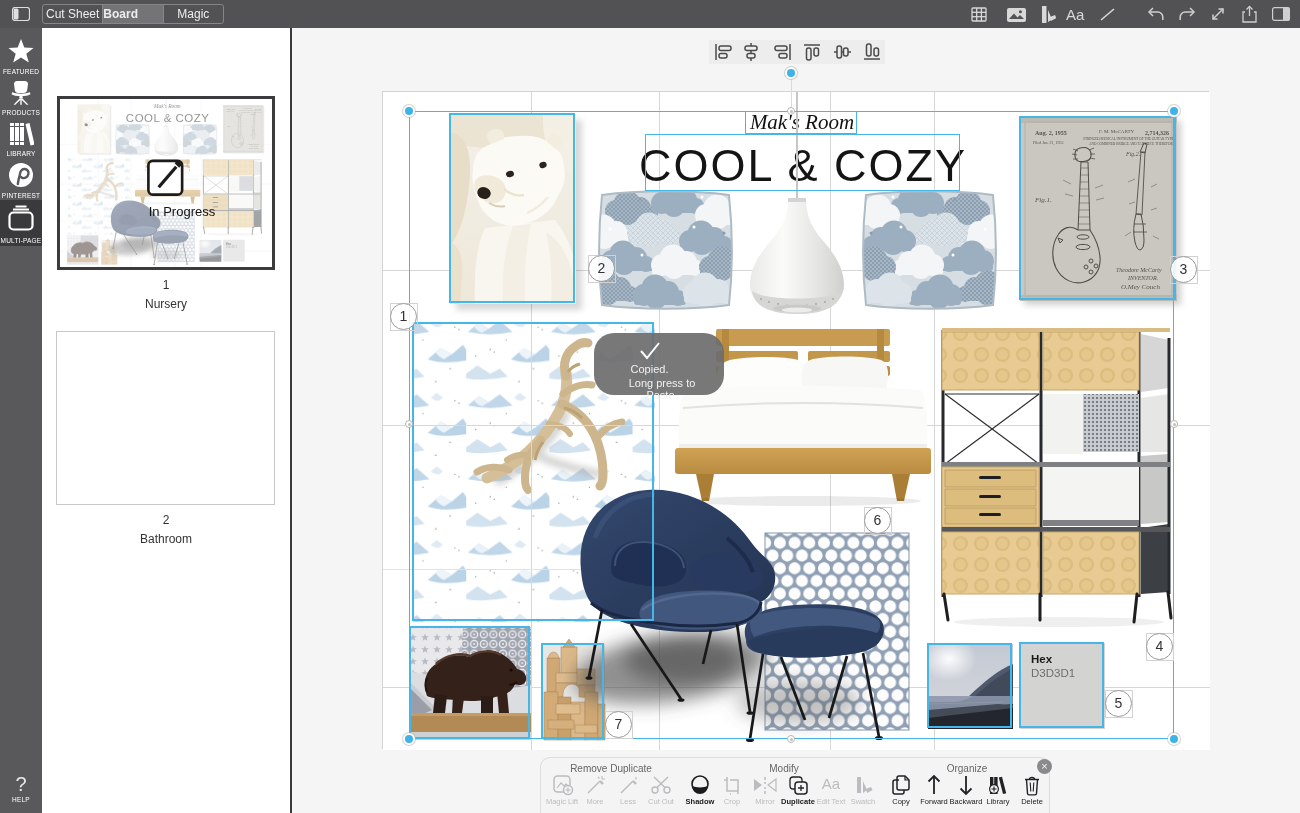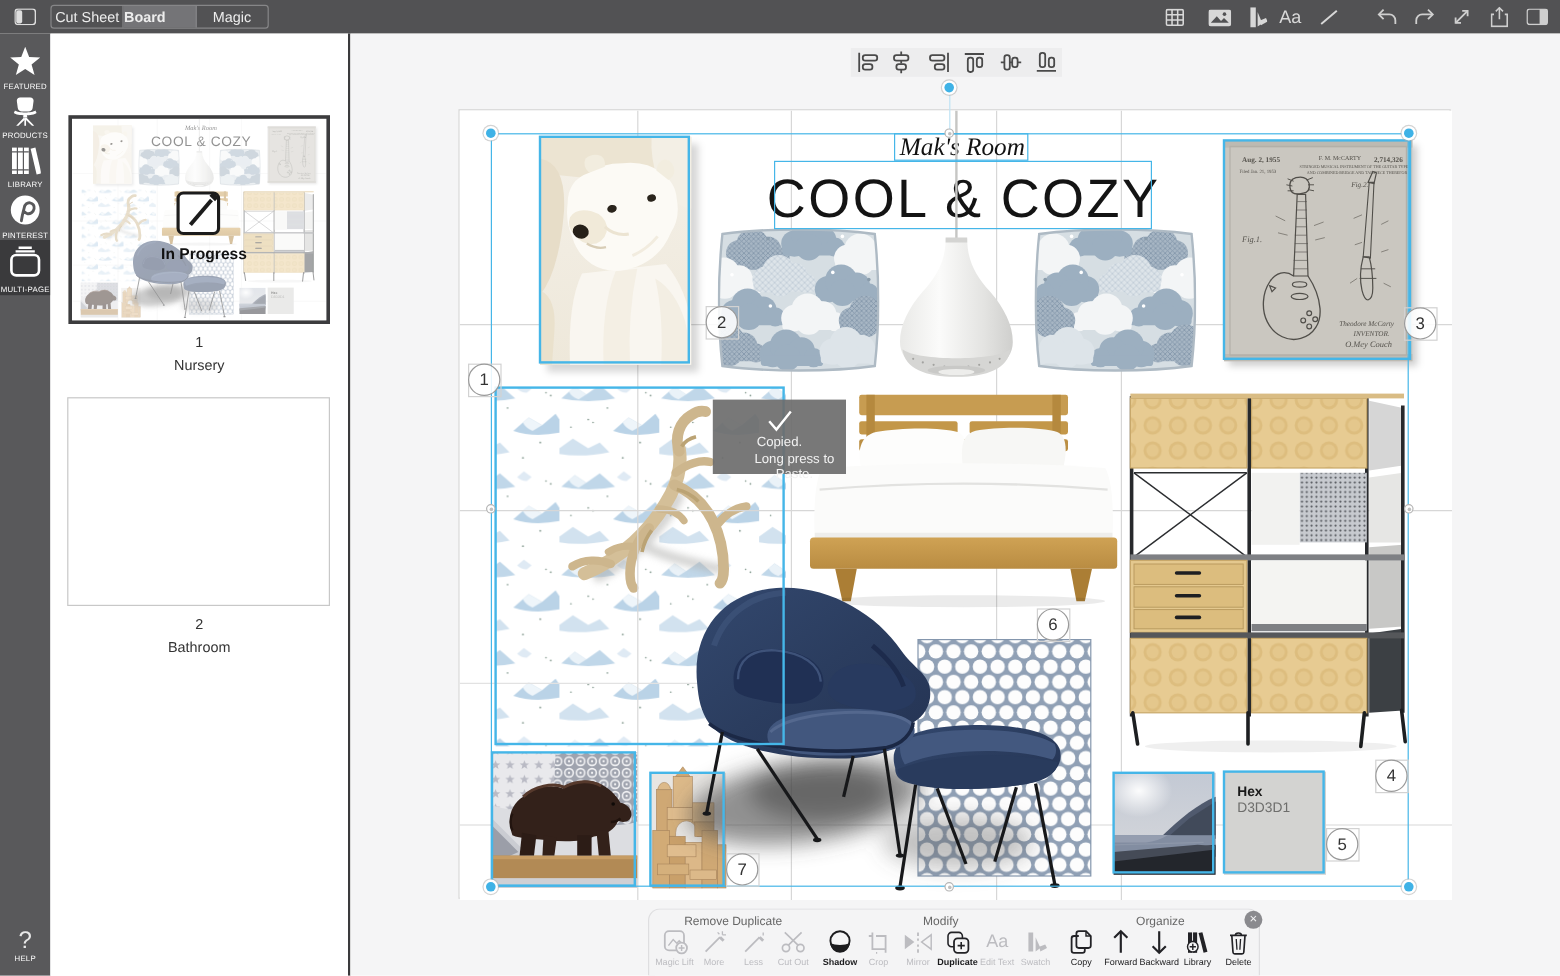--- a/index.html
+++ b/index.html
@@ -151,21 +151,21 @@
       <svg class="abs" style="left:0;top:0;opacity:0.55;" width="212" height="168" viewBox="0 0 827 658">
           <use href="#boardart"></use>
         </svg>
       <div class="abs" style="left:0;top:0;width:212px;height:168px;background:rgba(255,255,255,0.15);"></div>
     </div>
     <svg class="abs" style="left:84px;top:56px" width="44" height="44" viewBox="0 0 60 60">
         <rect x="6" y="8" width="46" height="46" rx="6" fill="#fff" stroke="#1c1c1c" stroke-width="3.6"></rect>
         <line x1="44" y1="16" x2="20" y2="44" stroke="#1c1c1c" stroke-width="4.5"></line>
         <path d="M46 7 l6 6 -4 4.4 -6.4 -6.2 z" fill="#1c1c1c"></path>
       </svg>
-    <div class="abs" style="left:4px;top:105px;width:212px;text-align:center;font-size:13px;color:#111;font-weight:bold;">In Progress</div>
+    <div class="abs" style="left:16px;top:105px;width:212px;text-align:center;font-size:13px;color:#111;">In Progress</div>
   </div>
   <div class="abs" style="left:0;top:250px;width:248px;text-align:center;font-size:12px;color:#333;">1</div>
   <div class="abs" style="left:0;top:269px;width:248px;text-align:center;font-size:12px;color:#333;">Nursery</div>
 
   <div class="abs" style="left:14px;top:303px;width:219px;height:174px;background:#fff;border:1px solid #c8c8c8;"></div>
   <div class="abs" style="left:0;top:485px;width:248px;text-align:center;font-size:12px;color:#333;">2</div>
   <div class="abs" style="left:0;top:504px;width:248px;text-align:center;font-size:12px;color:#333;">Bathroom</div>
 </div>
 <div id="divider"></div>
 
@@ -229,21 +229,21 @@
           <rect x="10.5" y="6" width="4.5" height="8" rx="2"></rect>
         </g>
       <g transform="translate(150,0)">
           <line x1="1" y1="17" x2="17" y2="17"></line>
           <rect x="3.5" y="2" width="4.5" height="12" rx="2"></rect>
           <rect x="11" y="6" width="4.5" height="8" rx="2"></rect>
         </g>
     </g>
   </svg>
 
-  <div class="abs" style="left:302px;top:305px;width:111px;height:62px;background:rgba(108,108,108,0.92);border-radius:0;color:#f2f2f2;text-align:center;">
+  <div class="abs" style="left:302px;top:305px;width:130px;height:62px;background:rgba(108,108,108,0.92);border-radius:20px;color:#f2f2f2;text-align:center;">
     <svg class="abs" style="left:44px;top:8px" width="24" height="20" viewBox="0 0 24 20">
         <path d="M3 10 L9 17 L21 2" fill="none" stroke="#ffffff" stroke-width="2"></path>
       </svg>
     <div class="abs" style="left:0;top:30px;width:111px;font-size:11px;">Copied.</div>
     <div class="abs" style="left:0;top:44px;width:111px;font-size:11px;padding-left:25px;">Long press to Paste.</div>
   </div>
 
   <div class="guidebox" style="left:98px;top:275px;width:28px;height:28px;"></div>
   <div class="numcirc" style="left:98px;top:275px;">1</div>
   <div class="guidebox" style="left:296px;top:227px;width:28px;height:28px;"></div>

